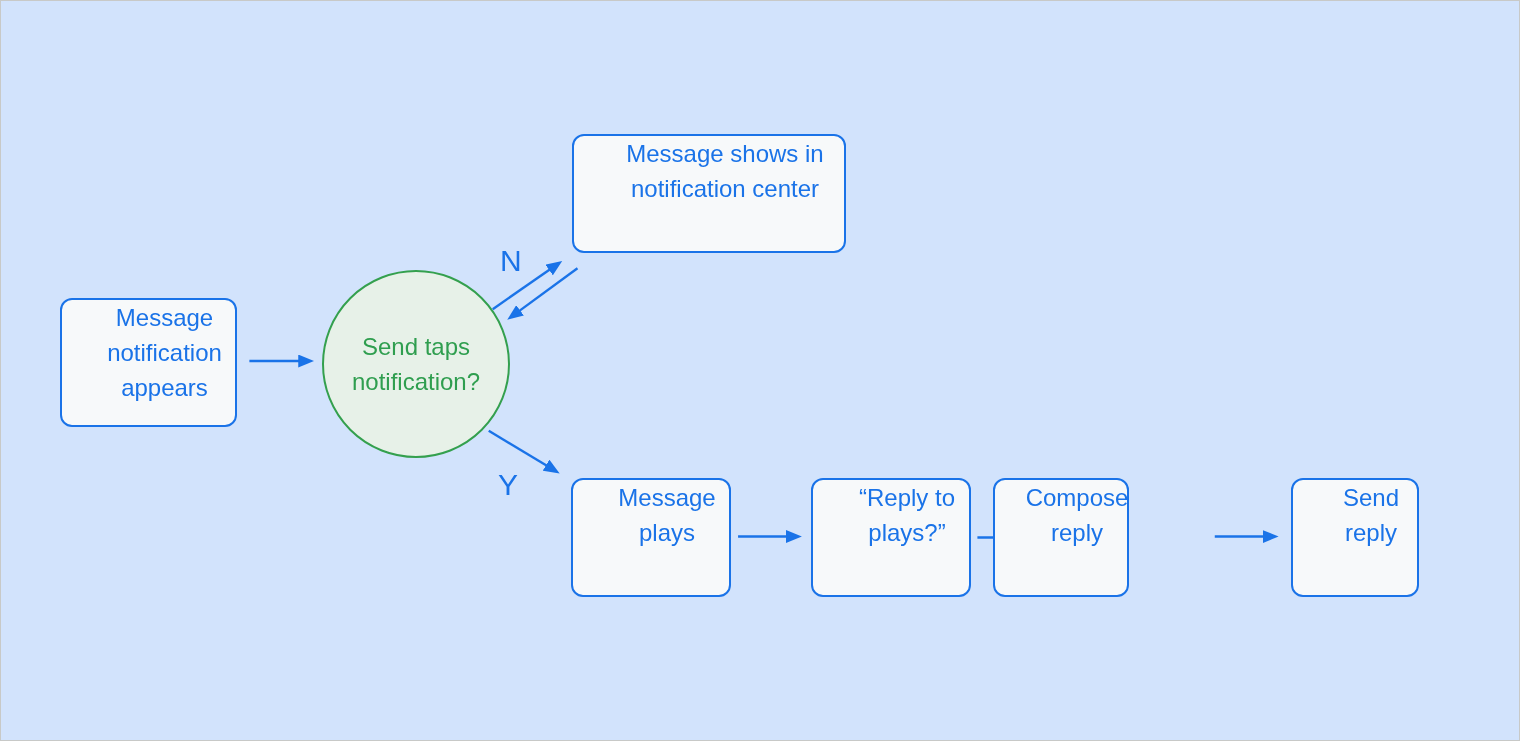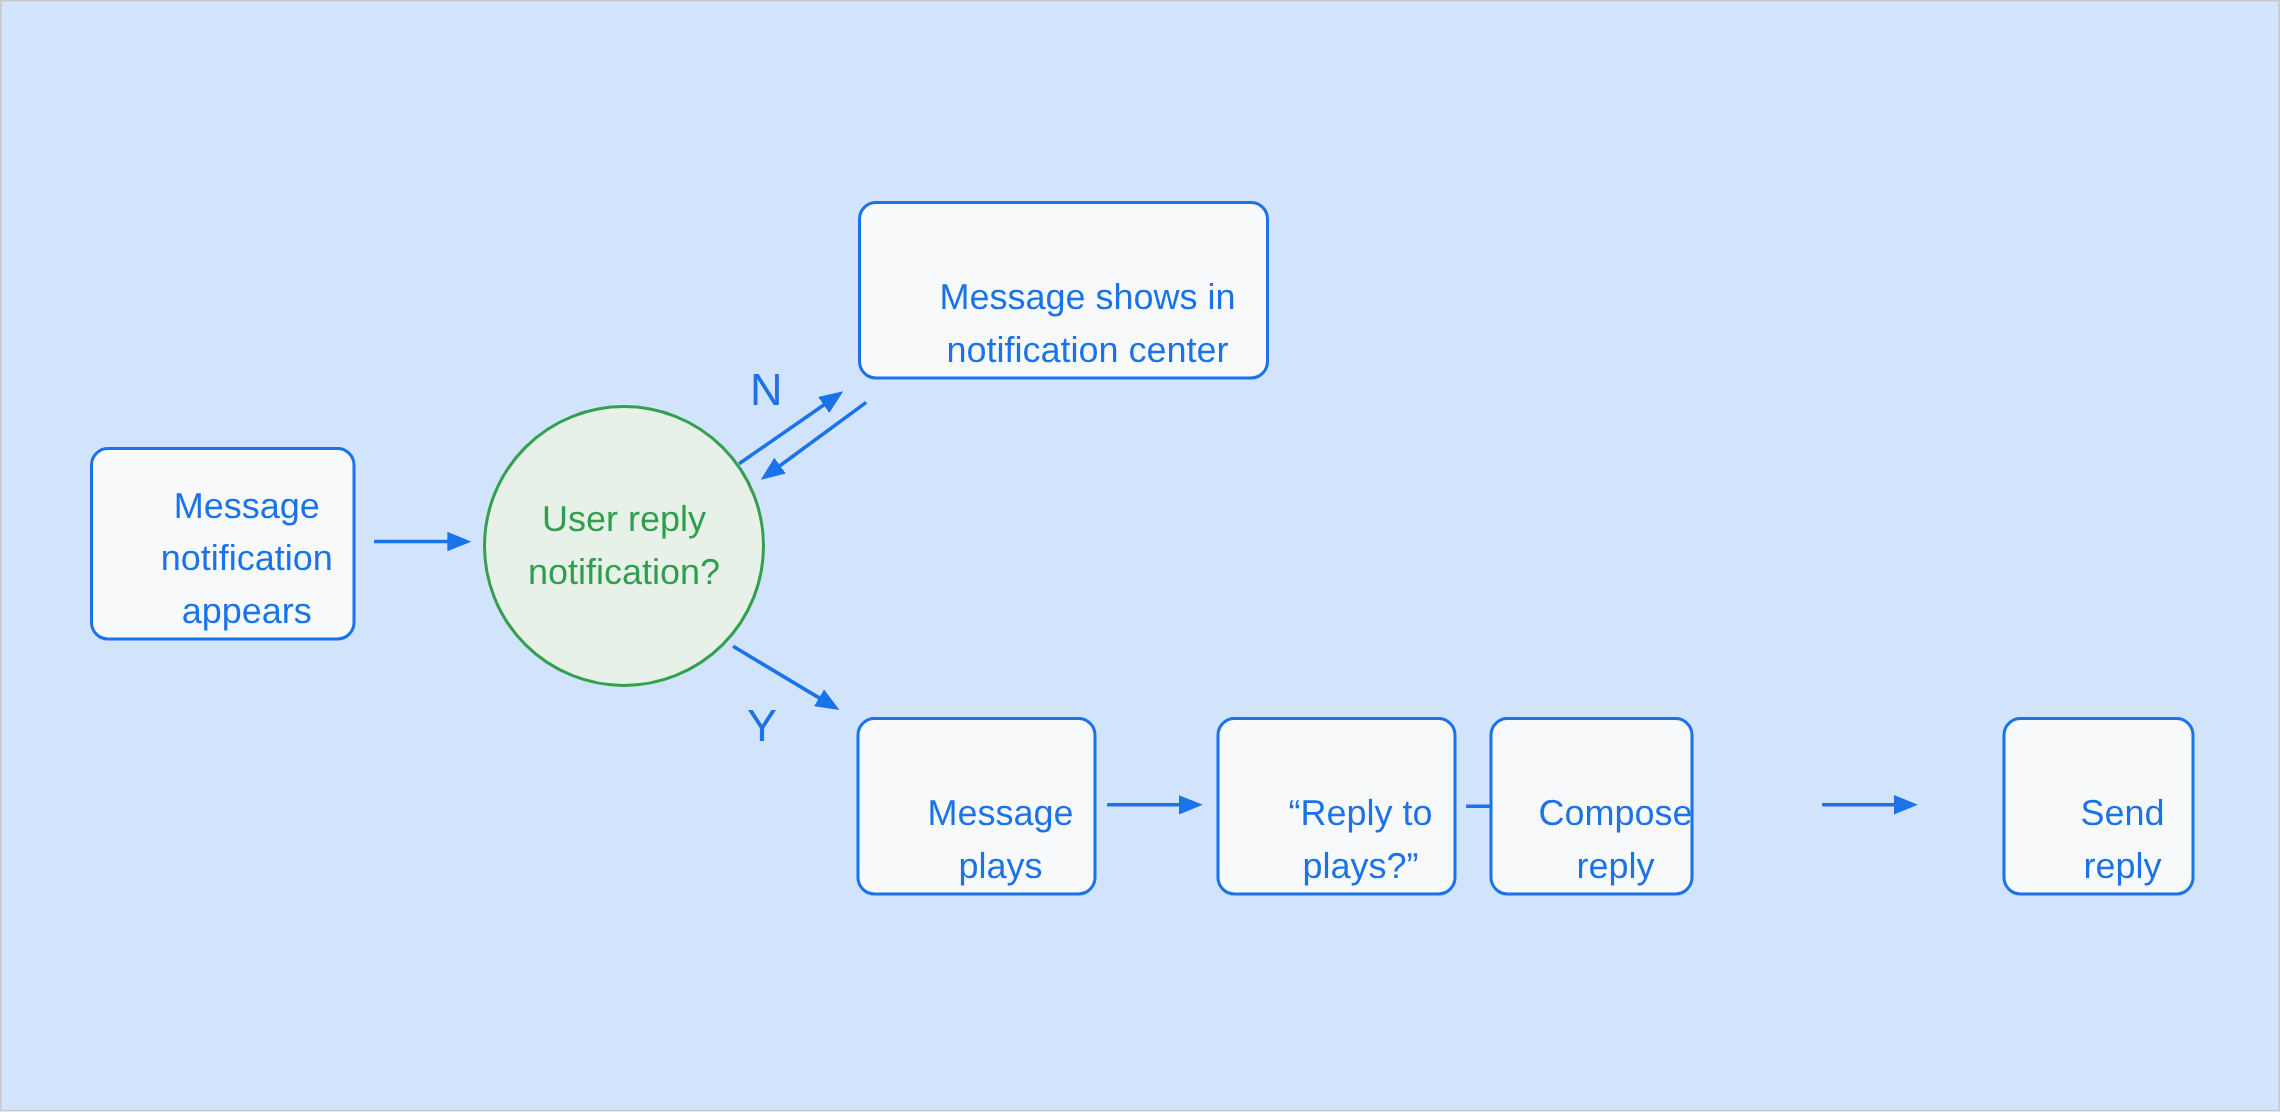--- a/index.html
+++ b/index.html
@@ -25,21 +25,21 @@
     pointer-events: none;
   }
   .node {
     position: absolute;
     box-sizing: border-box;
     background: #f7f9fa;
     border: 2px solid #1a73e8;
     border-radius: 12px;
     color: #1a73e8;
     display: flex;
-    align-items: flex-end;
+    align-items: flex-start;
     justify-content: center;
     text-align: center;
     font-size: 24px;
     line-height: 35px;
     padding-left: 32px;
   }
   .node .label,
   .decision .label {
     white-space: pre-line;
   }
@@ -63,21 +63,21 @@
     font-size: 30px;
     line-height: 30px;
   }
   
   #node-a { left: 59px;   top: 297px; width: 177px; height: 129px; }
   #node-q { left: 321px;  top: 269px; width: 188px; height: 188px; }
   #node-b { left: 571px;  top: 133px; width: 274px; height: 119px; }
   #node-c { left: 570px;  top: 477px; width: 160px; height: 119px; }
   #node-d { left: 810px;  top: 477px; width: 160px; height: 119px; }
   #node-e { left: 992px; top: 477px; width: 136px; height: 119px; }
-  #node-f { left: 1290px; top: 477px; width: 128px; height: 119px; margin-left: 44px; }
+  #node-f { left: 1290px; top: 477px; width: 128px; height: 119px; }
   #label-n { left: 499px; top: 245px; }
   #label-y { left: 497px; top: 469px; }
 </style>
 </head>
 <body>
 
 <div class="canvas">
 
   <svg class="arrows" viewBox="0 0 1520 741" xmlns="http://www.w3.org/2000/svg">
     <defs>
@@ -96,21 +96,21 @@
     </g>
   </svg>
 
   <div id="node-a" class="node">
     <span class="label">Message
 notification
 appears</span>
   </div>
 
   <div id="node-q" class="decision">
-    <span class="label">User reply
+    <span class="label">Send taps
 notification?</span>
   </div>
 
   <div id="node-b" class="node">
     <span class="label">Message shows in
 notification center</span>
   </div>
 
   <div id="node-c" class="node">
     <span class="label">Message

